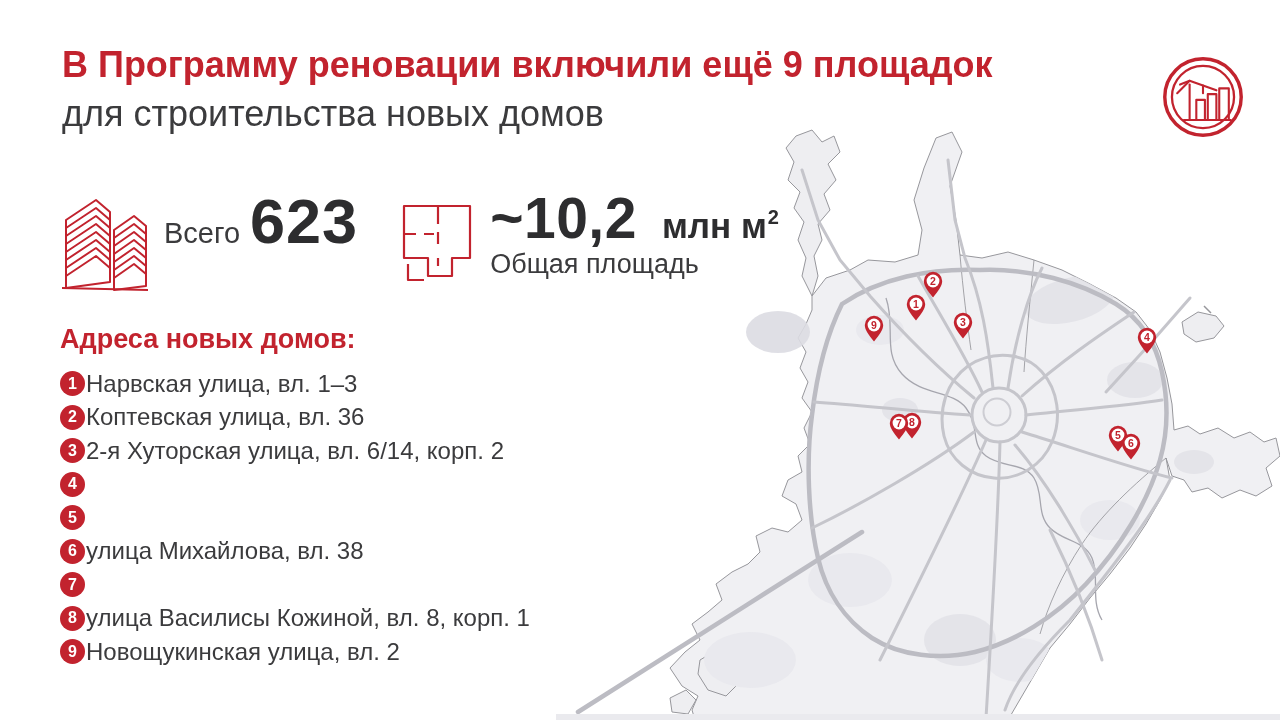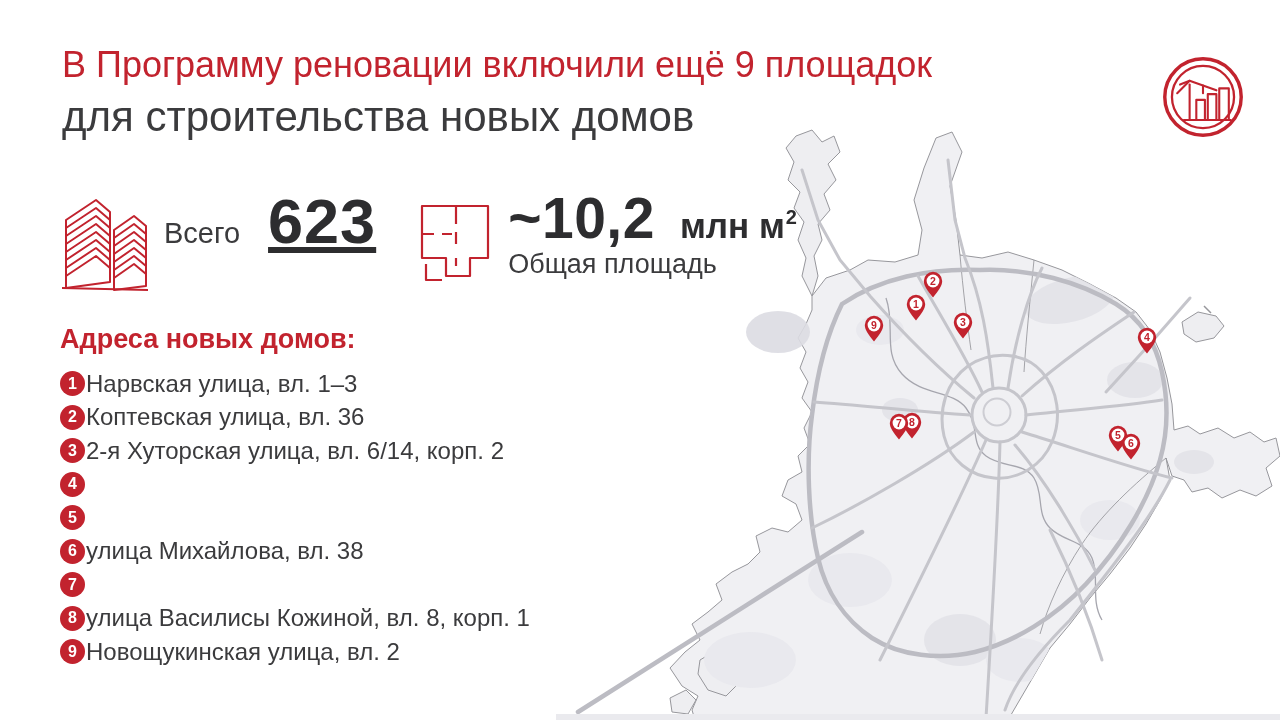--- a/index.html
+++ b/index.html
@@ -3,30 +3,30 @@
 <meta charset="utf-8">
 <style>
   :root { --accent:#c2232e; --text:#3b3b3d; --num:#2d2d2f; }
   * { box-sizing:border-box; }
   html,body { margin:0; padding:0; }
   body {
     width:1280px; height:720px; position:relative; overflow:hidden;
     background:#ffffff; color:var(--text);
     font-family:"Liberation Sans", sans-serif;
   }
-  .title-line1 { position:absolute; left:62px; top:44px; font-size:36px; font-weight:400; color:var(--accent); white-space:nowrap; }
-  .title-line2 { position:absolute; left:62px; top:93px; font-size:42px; font-weight:400; color:var(--text); white-space:nowrap; }
+  .title-line1 { position:absolute; left:62px; top:44px; font-size:36px; font-weight:700; color:var(--accent); white-space:nowrap; }
+  .title-line2 { position:absolute; left:62px; top:93px; font-size:36px; font-weight:400; color:var(--text); white-space:nowrap; }
   .logo { position:absolute; left:1160px; top:54px; width:86px; height:86px; }
 
   .stats { position:absolute; left:58px; top:190px; display:flex; align-items:flex-start; }
   .icon-buildings { width:92px; height:104px; flex:0 0 auto; }
   .stat-block { margin-left:14px; }
   .row1 { white-space:nowrap; line-height:1; }
   .total-label { font-size:29px; color:var(--text); }
-  .total-value { font-size:63px; font-weight:700; color:var(--num); margin-left:28px; letter-spacing:1px;text-decoration:underline; }
+  .total-value { font-size:63px; font-weight:700; color:var(--num); margin-left:10px; letter-spacing:1px; }
   .row2 { font-size:29px; color:var(--text); margin-top:6px; }
   .icon-plan { width:78px; height:86px; margin-left:40px; margin-top:8px; flex:0 0 auto; }
   .area-value { font-size:57px; font-weight:700; color:var(--num); letter-spacing:0.5px; }
   .area-unit { font-size:35px; font-weight:700; color:var(--num); margin-left:25px; }
   .area-unit sup { font-size:20px; vertical-align:14px; margin-left:1px; }
   .stat-area .row2 { margin-top:2px; font-size:27px; }
 
   .addresses { position:absolute; left:60px; top:324px; }
   .addresses .heading { font-size:27px; font-weight:700; color:var(--accent); margin:0 0 12px 0; }
   .addr-row { display:flex; align-items:center; height:33.5px; }

